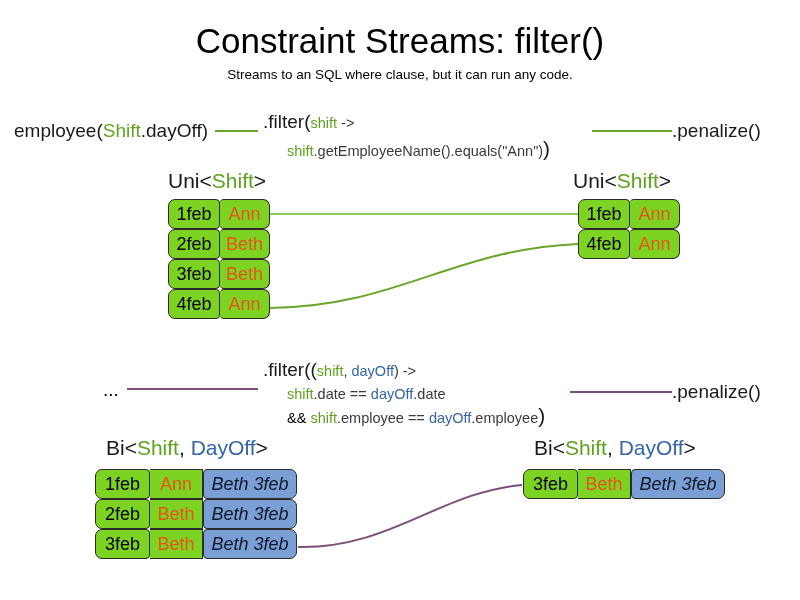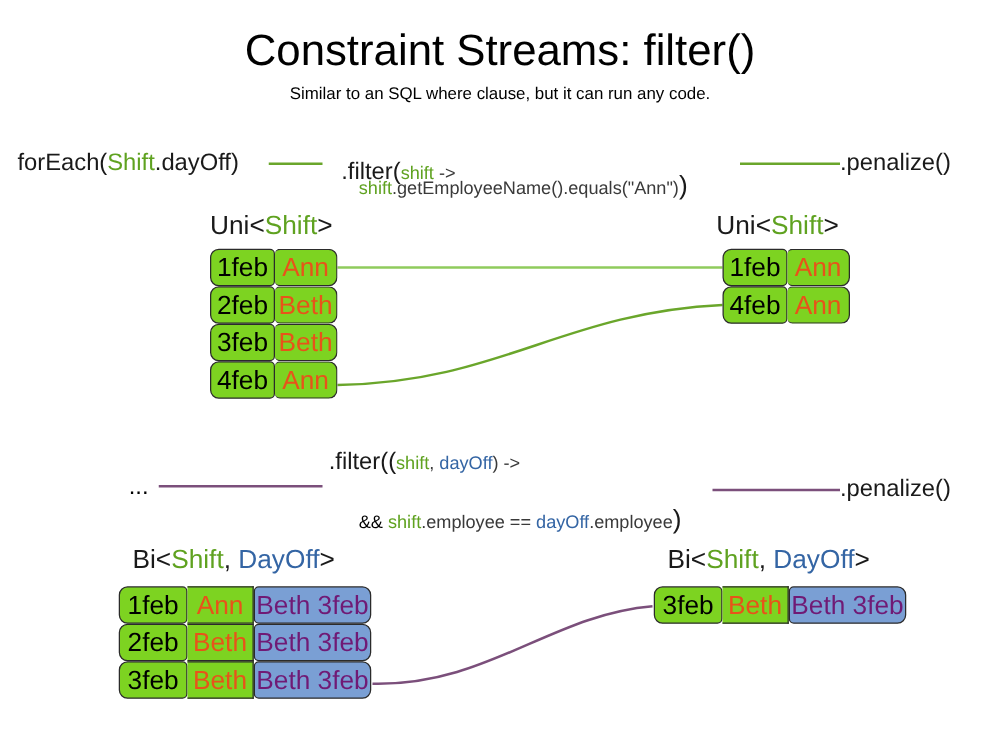--- a/index.html
+++ b/index.html
@@ -90,21 +90,21 @@
     align-items: stretch;
     border-radius: 7px;
     box-sizing: border-box;
   }
   .cell {
     box-sizing: border-box;
     border: 1.6px solid #2b2b2b;
     display: flex;
     align-items: center;
     justify-content: center;
-    font-size: 21px;
+    font-size: 18px;
     line-height: 19px;
     white-space: nowrap;
     overflow: hidden;
   }
   .cell.shift-date {
     background: #7DD321;
     border-radius: 7px 4px 4px 7px;
     color: #000000;
   }
   .cell.shift-emp {
@@ -112,21 +112,22 @@
     border-left: none;
     color: #E8531A;
   }
   .cell.shift-emp.last {
     border-radius: 4px 7px 7px 4px;
   }
   .cell.dayoff {
     background: #7A9FD4;
     border-left: 1.6px solid #2b2b2b;
     border-radius: 4px 7px 7px 4px;
-    color: #701a75;
+    color: #0f172a;
+    font-style: italic;
   }
 
   
   #links {
     position: absolute;
     left: 0; top: 0;
     width: 800px;
     height: 600px;
     pointer-events: none;
   }
@@ -135,44 +136,44 @@
     line-height: 22px;
     color: #000;
   }
 </style>
 </head>
 <body>
 
 <div id="stage">
 
   <div class="abs" id="title">Constraint Streams: filter()</div>
-  <div class="abs" id="subtitle">Similar to an SQL where clause, but it can run any code.</div>
+  <div class="abs" id="subtitle">Streams to an SQL where clause, but it can run any code.</div>
 
   <svg id="links" viewBox="0 0 800 600" width="800" height="600">
 
     <line x1="215" y1="131" x2="258" y2="131" stroke="#6AA62B" stroke-width="2"></line>
 
     <line x1="592" y1="131" x2="672" y2="131" stroke="#6AA62B" stroke-width="2"></line>
 
     <path d="M 270 214 L 578 214" fill="none" stroke="#8FCB5C" stroke-width="2"></path>
 
     <path d="M 270 308 C 400 306, 450 250, 578 244" fill="none" stroke="#6AA62B" stroke-width="2"></path>
 
     <line x1="127" y1="389" x2="258" y2="389" stroke="#7B4F7B" stroke-width="2"></line>
 
     <line x1="570" y1="392" x2="672" y2="392" stroke="#7B4F7B" stroke-width="2"></line>
 
     <path d="M 298 547 C 390 549, 440 492, 522 485" fill="none" stroke="#7B4F7B" stroke-width="2"></path>
   </svg>
 
   <div class="abs call-label" style="left:14px; top:119px;">
-    <span>forEach(</span><span class="g">Shift</span><span>.dayOff)</span>
-  </div>
-
-  <div class="abs filter-head" style="left:273px; top:110px;margin-top:16px;">
+    <span>employee(</span><span class="g">Shift</span><span>.dayOff)</span>
+  </div>
+
+  <div class="abs filter-head" style="left:263px; top:110px;">
     <span>.filter(</span><span class="sm tok-green">shift</span><span class="sm tok-plain"> -&gt;</span>
   </div>
 
   <div class="abs filter-body" style="left:287px; top:138px;">
     <span class="tok-green">shift</span><span>.getEmployeeName().equals("Ann")</span><span class="bigparen">)</span>
   </div>
 
   <div class="abs call-label" style="left:672px; top:119px;">.penalize()</div>
 
   <div class="abs type-label" style="left:168px; top:169px;">
@@ -208,20 +209,23 @@
     <div class="cell shift-date" style="width:52px;">4feb</div>
     <div class="cell shift-emp last" style="width:50px;">Ann</div>
   </div>
 
   <div class="abs ellipsis" style="left:103px; top:379px;">...</div>
 
   <div class="abs filter-head" style="left:263px; top:358px;text-align:center;">
     <span>.filter((</span><span class="sm tok-green">shift</span><span class="sm tok-plain">, </span><span class="sm tok-blue">dayOff</span><span class="sm tok-plain">) -&gt;</span>
   </div>
 
+  <div class="abs filter-body" style="left:287px; top:384px;">
+    <span class="tok-green">shift</span><span>.date == </span><span class="tok-blue">dayOff</span><span>.date</span>
+  </div>
 
   <div class="abs filter-body" style="left:287px; top:405px;">
     <span class="tok-dark">&amp;&amp; </span><span class="tok-green">shift</span><span>.employee == </span><span class="tok-blue">dayOff</span><span>.employee</span><span class="bigparen">)</span>
   </div>
 
   <div class="abs call-label" style="left:672px; top:380px;">.penalize()</div>
 
   <div class="abs type-label" style="left:106px; top:436px;">
     <span>Bi&lt;</span><span class="g">Shift</span><span>, </span><span class="b">DayOff</span><span>&gt;</span>
   </div>

